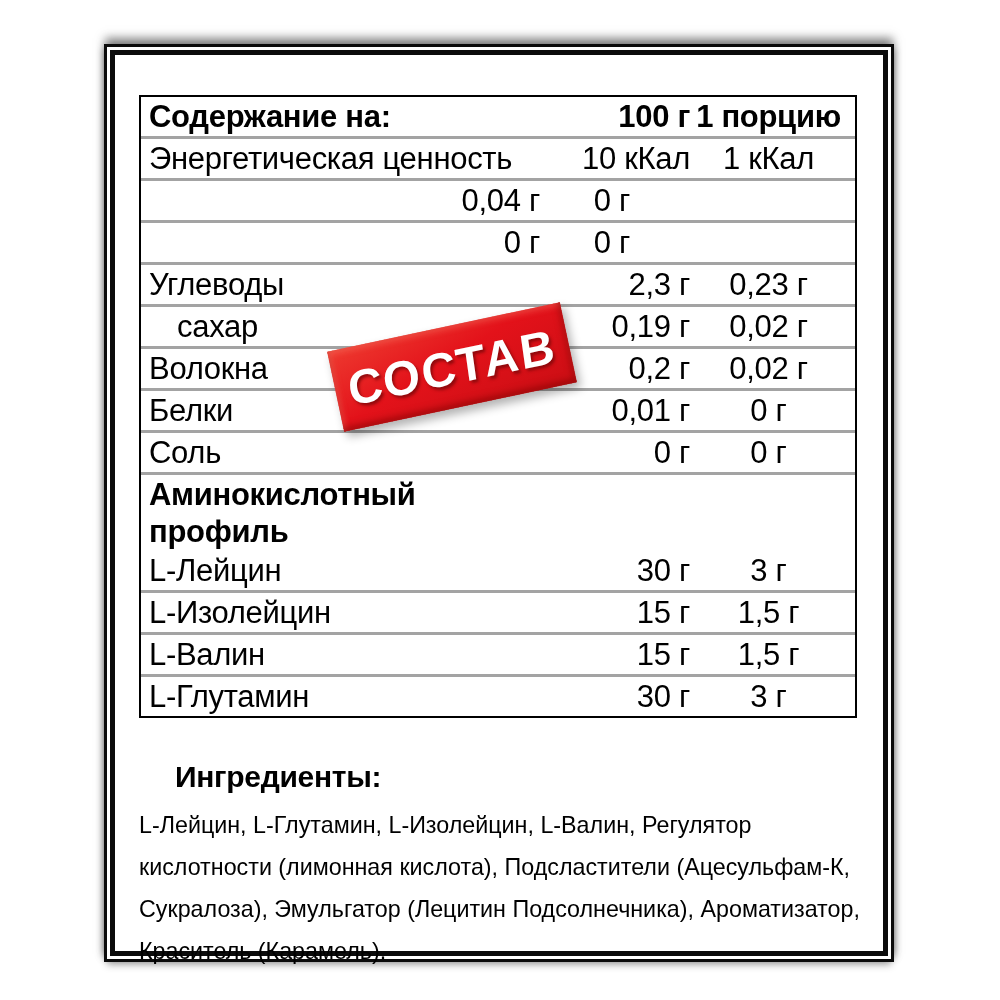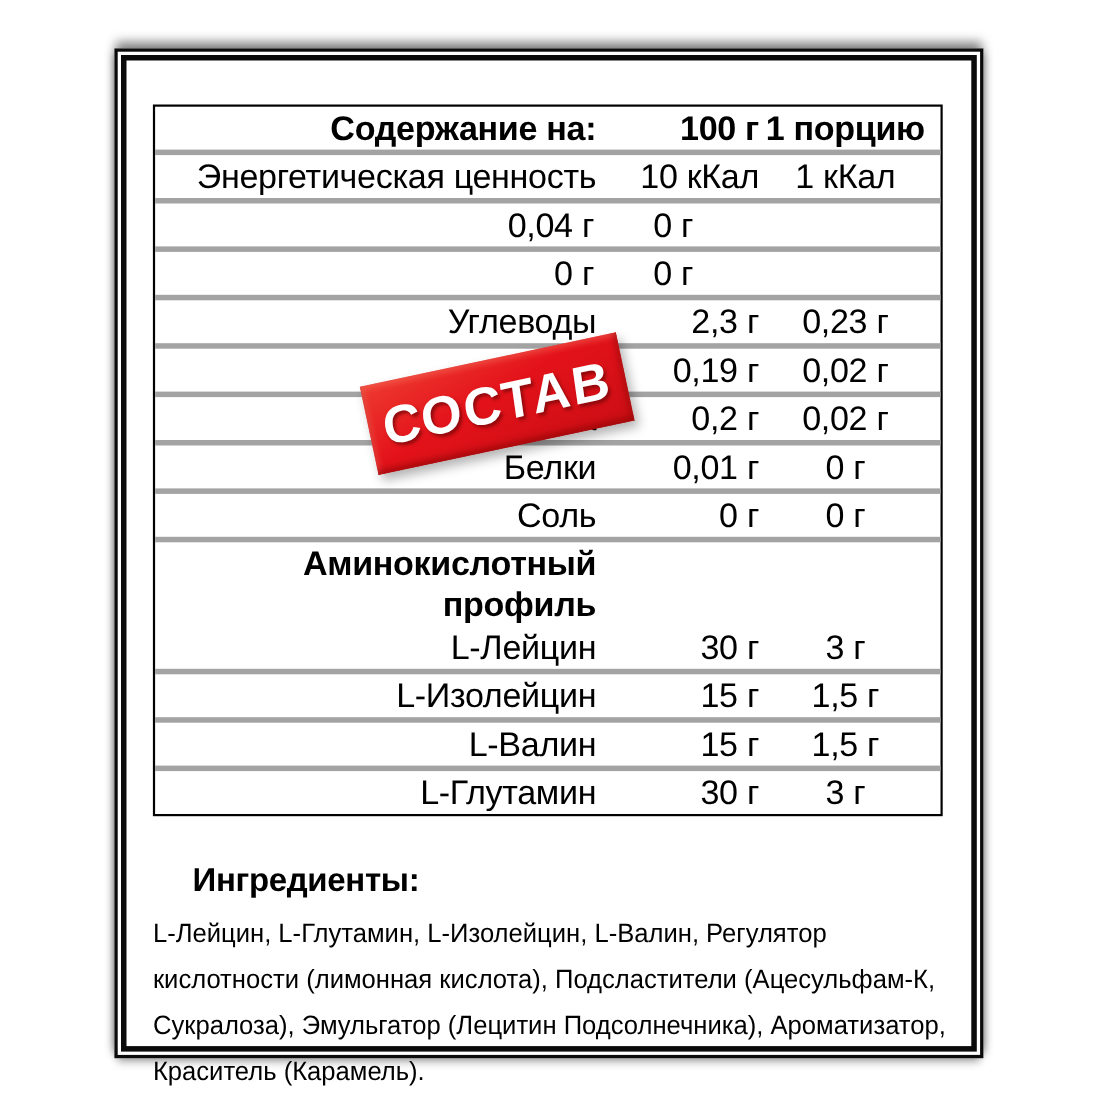--- a/index.html
+++ b/index.html
@@ -41,25 +41,25 @@
     font-size:31px;
     letter-spacing:-0.3px;
   }
   .trow{
     display:grid;
     grid-template-columns:1fr 150px 163px;
     align-items:baseline;
     min-height:37px;
     line-height:37px;
     padding:1px 0;
-    border-top:5px solid #a3a3a3;
+    border-top:3px solid #a3a3a3;
   }
   .trow.first{border-top:none;}
   .trow.nosep{border-top:none;}
-  .trow .lbl{padding-left:8px;text-align:right;}
+  .trow .lbl{padding-left:8px;text-align:left;}
   .trow .v2{text-align:right;padding-right:2px;}
   .trow .v3{text-align:center;padding-right:10px;}
   .trow.head{font-weight:bold;}
   .trow.section{font-weight:bold;}
   .trow.indent .lbl{padding-left:36px;}
   .trow.wrap .lbl{max-width:330px;line-height:40px;}
   
   .stamp{
     position:absolute;
     left:333px;top:326px;

